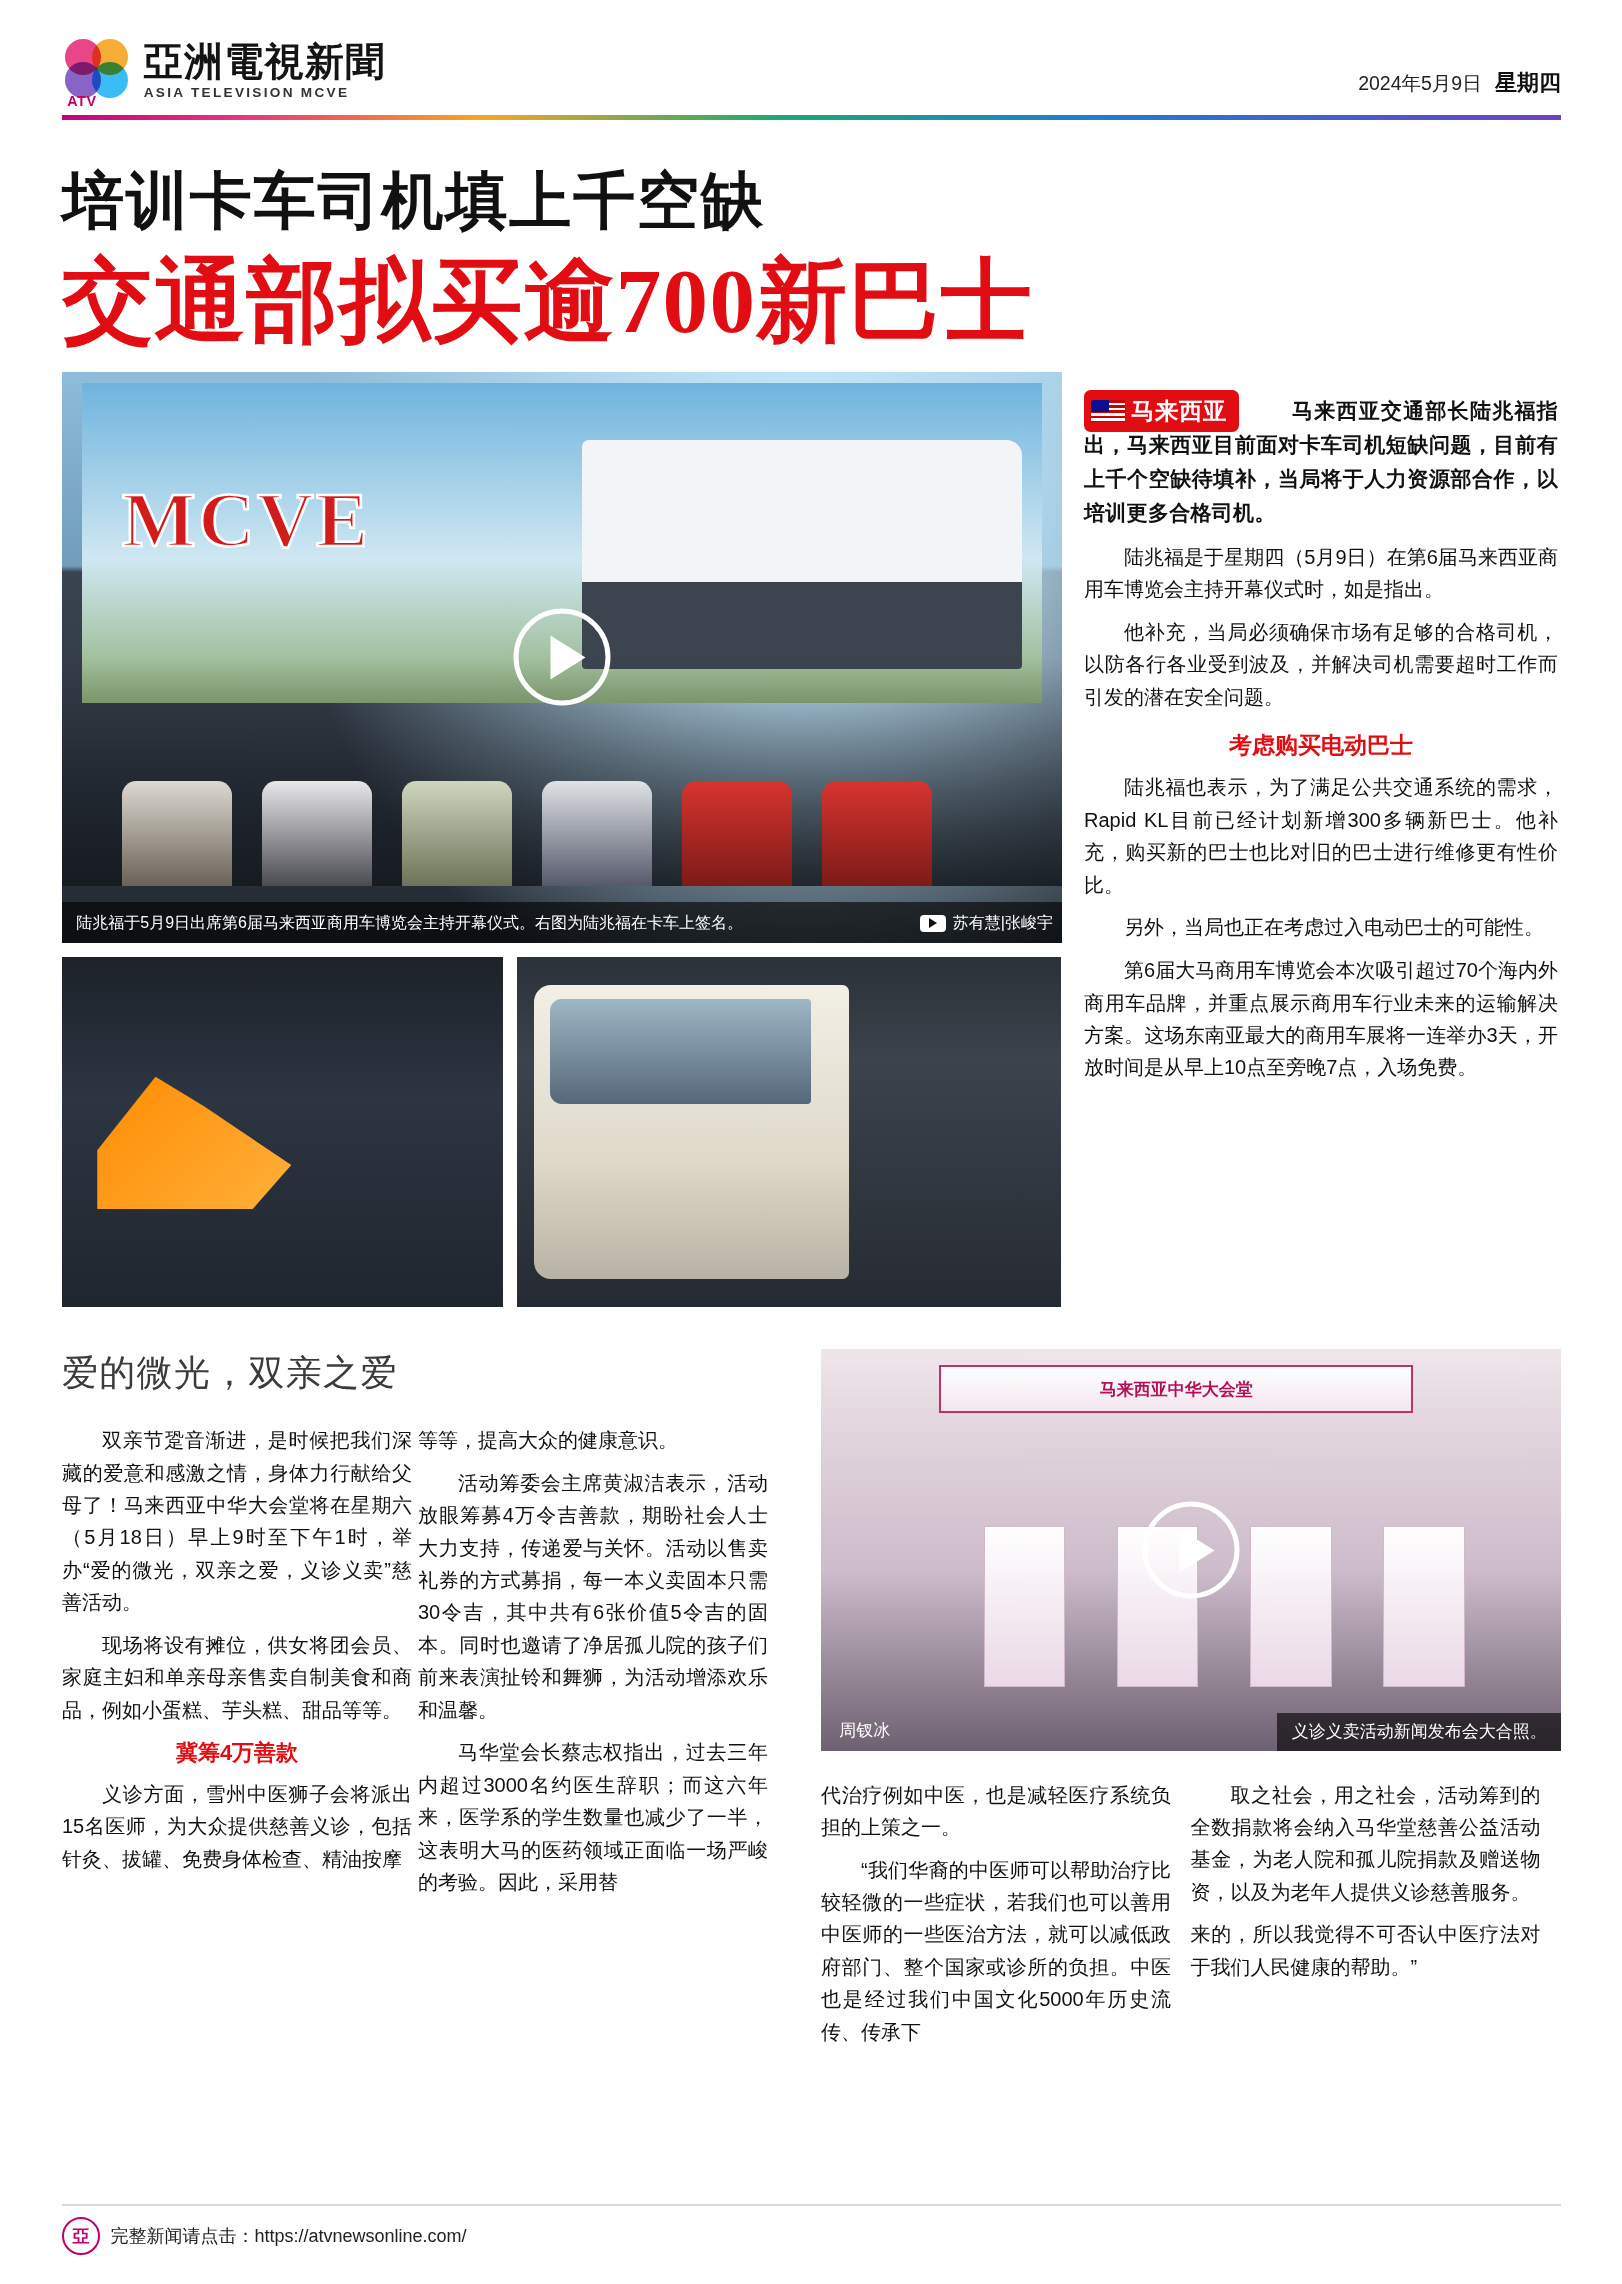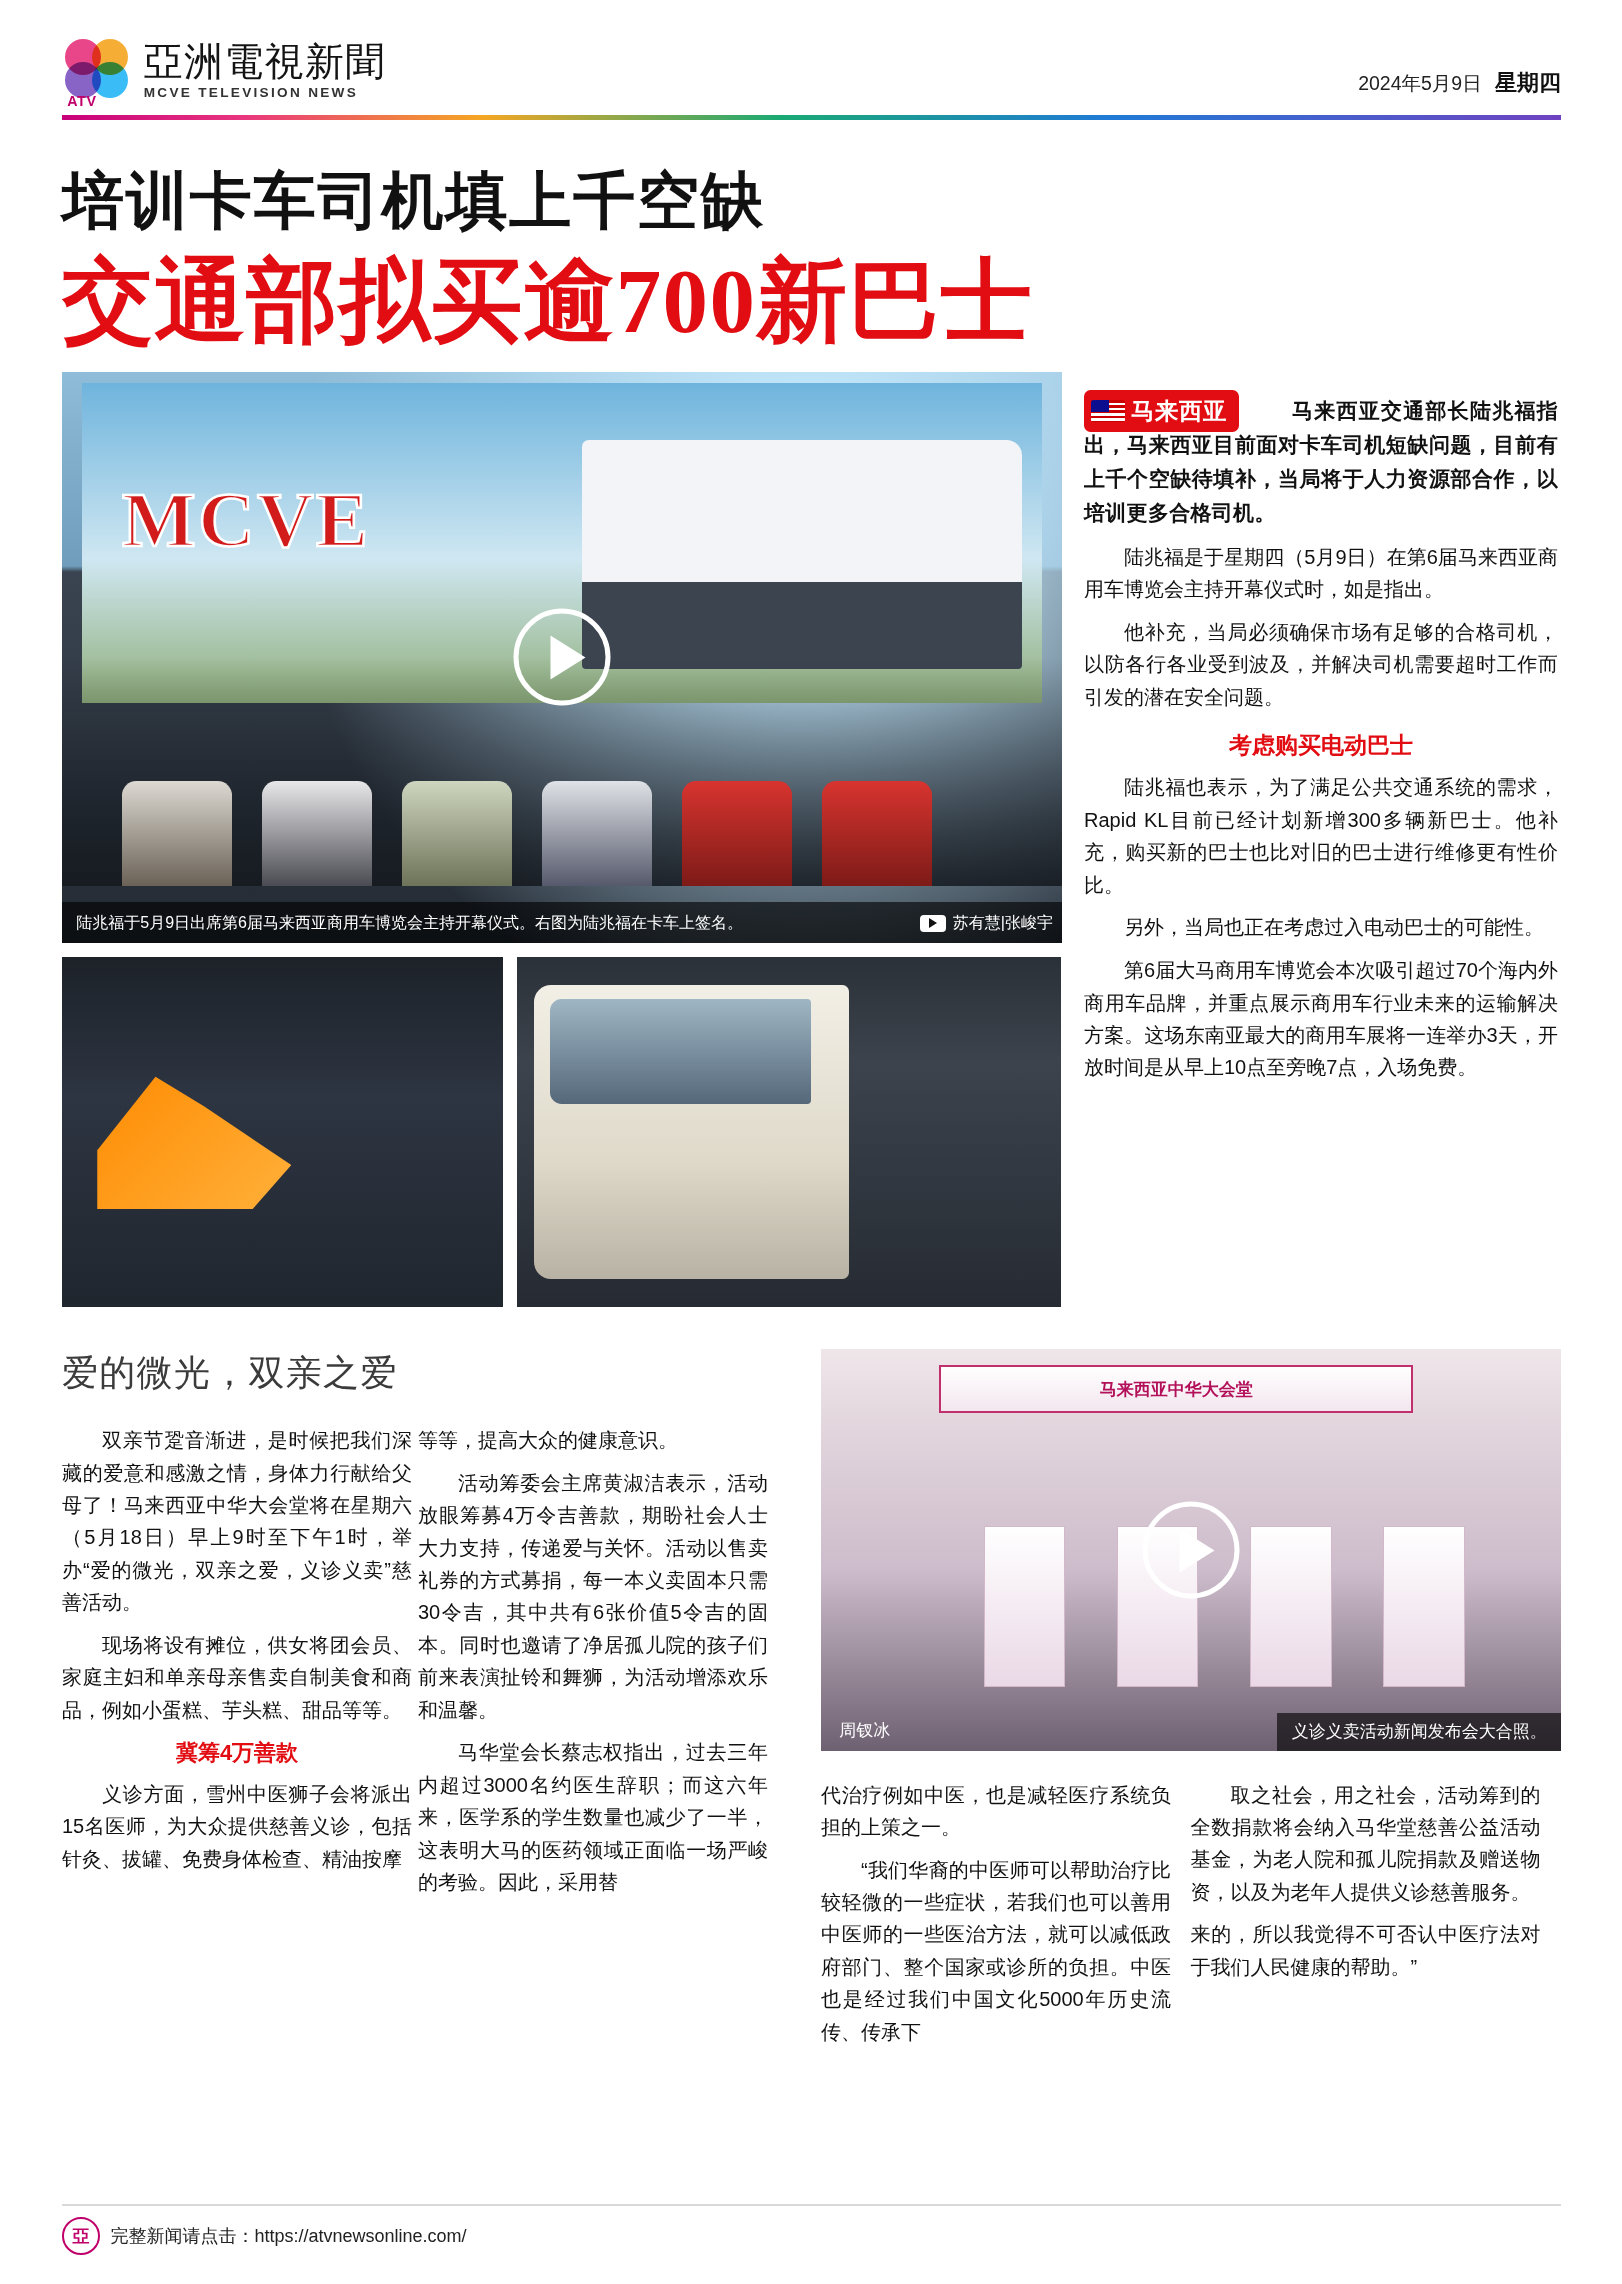--- a/index.html
+++ b/index.html
@@ -37,21 +37,21 @@
   .p1 { background:#e8357f; left: 2.6px;  top: 2.6px; }
   .p2 { background:#f5a623; left: 30px; top: 2.6px; }
   .p3 { background:#7e57c2; left: 2.6px;  top: 26px; }
   .p4 { background:#29b6f6; left: 30px; top: 26px; }
   .atv-word {
     position:absolute; bottom:-2.6px; left: 5.2px; font-size: 14.3px;
     font-weight: 700; letter-spacing: 0.6px; color:#c0006a;
   }
   .brand-text { line-height: 1; }
   .brand-cn {
-    font-size: 39px; font-weight: 400; letter-spacing: 1.3px;
+    font-size: 39px; font-weight: 700; letter-spacing: 1.3px;
     font-family:"Liberation Serif", serif; color:#141414;
   }
   .brand-en {
     font-size: 13.6px; letter-spacing: 2.3px; color:#333; margin-top: 5.2px; font-weight:600;
   }
   .head-date { text-align:right; padding-bottom: 7.8px; }
   .head-date .d { font-size: 19.5px; color:#222; display:inline-block; vertical-align:middle;}
   .head-date .w { font-size: 22px; font-weight: 800; display:inline-block; margin-left: 10.4px; vertical-align:middle;}
   .rule-wrap { position: relative; height: 4.5px; margin-top: 2.6px; }
   .rule-grad {
@@ -261,21 +261,21 @@
     <div class="brand">
       <div class="atv-logo">
         <span class="petal p1"></span>
           <span class="petal p2"></span>
         <span class="petal p3"></span>
           <span class="petal p4"></span>
         <span class="atv-word">ATV</span>
       </div>
       <div class="brand-text">
         <div class="brand-cn">亞洲電視新聞</div>
-        <div class="brand-en">MCVE TELEVISION NEWS</div>
+        <div class="brand-en">ASIA TELEVISION MCVE</div>
       </div>
     </div>
     <div class="head-date">
       <span class="d">2024年5月9日</span>
       <span class="w">星期四</span>
     </div>
   </div>
   <div class="rule-wrap">
     <div class="rule-grad"></div>
   </div>

